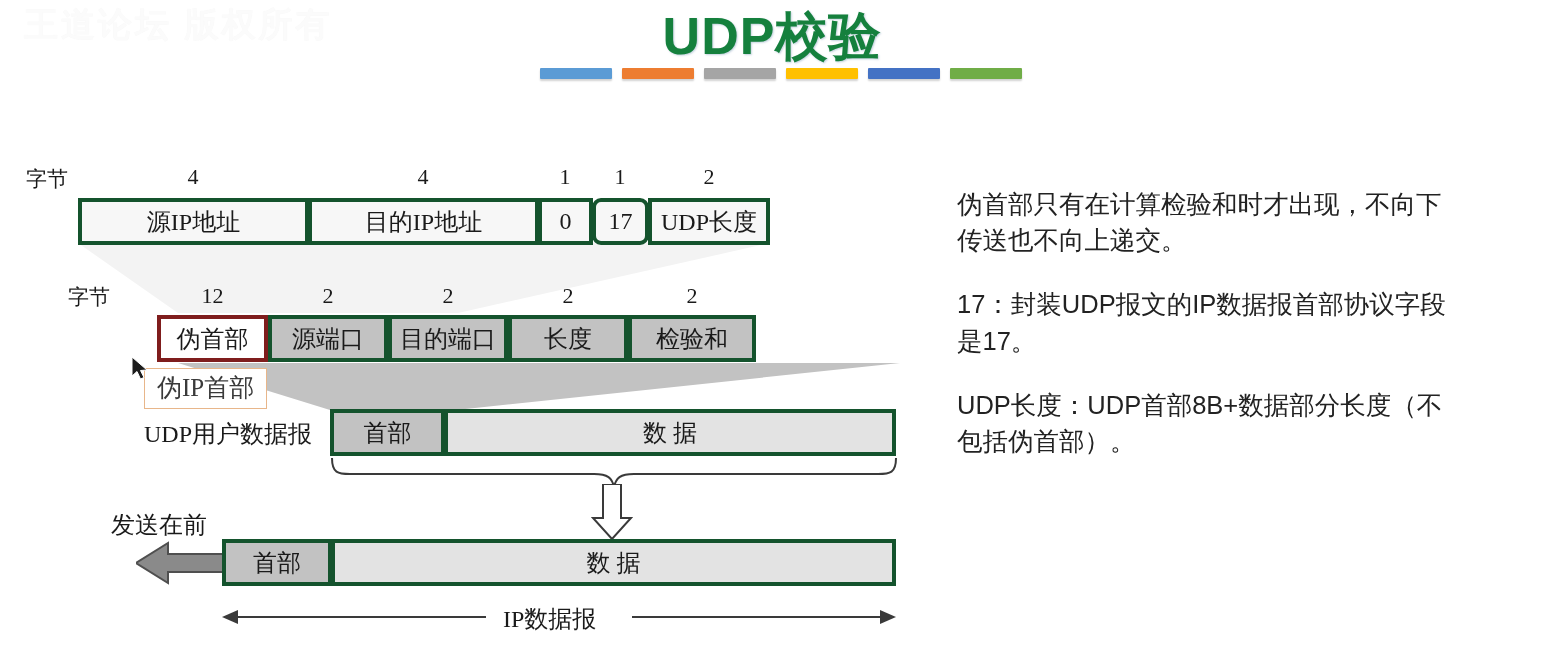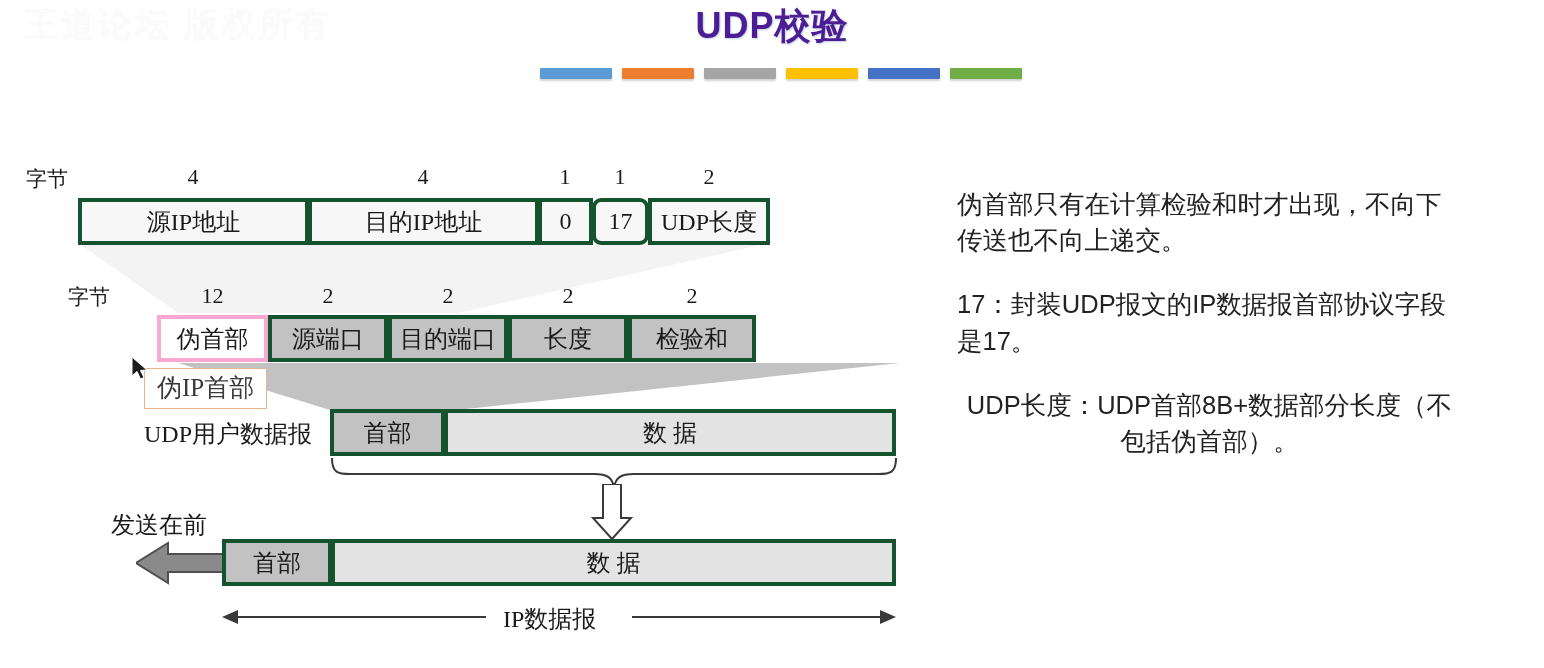--- a/index.html
+++ b/index.html
@@ -36,22 +36,22 @@
 
   
   .title {
     position: absolute;
     left: 0;
     top: 2px;
     width: 1544px;
     text-align: center;
     font-family: "Liberation Sans", "DejaVu Sans", sans-serif;
     font-weight: 700;
-    font-size: 36px;
-    color: #4c1d95;
+    font-size: 52px;
+    color: #15803d;
     text-shadow: 1px 1px 2px rgba(120,150,180,.45);
     letter-spacing: 1px;
   }
   .title-bars {
     position: absolute;
     left: 540px;
     top: 68px;
     width: 482px;
     height: 12px;
     display: flex;
@@ -88,21 +88,21 @@
     font-size: 24px;
     color: #1a1a1a;
     white-space: nowrap;
   }
   .cell.light   { background: #f7f7f7; }
   .cell.mid     { background: #c2c2c2; }
   .cell.midlite { background: #e3e3e3; }
   .cell.head    { background: #c2c2c2; }
   .cell.white-hl {
     background: #ffffff;
-    border: 4px solid #f9a8d4;
+    border: 4px solid #7f1d1d;
     z-index: 6;
   }
 
   .funnel { position: absolute; }
 
   .tooltip {
     position: absolute;
     box-sizing: border-box;
     background: #ffffff;
     border: 1px solid #e8b68a;
@@ -127,21 +127,21 @@
     position: absolute;
     left: 957px;
     top: 186px;
     width: 505px;
     font-family: "Liberation Sans", "DejaVu Sans", sans-serif;
     font-size: 25.5px;
     line-height: 1.42;
     color: #222222;
   }
   .notes p { margin: 0 0 28px 0; }
-  .notes p:last-child { margin-bottom: 13px; text-align: center; }
+  .notes p:last-child { margin-bottom: 13px; }
 </style>
 </head>
 <body>
 
 <div id="slide">
 
   <div class="watermark">王道论坛 版权所有</div>
 
   <div class="title">UDP校验</div>
   <div class="title-bars">

